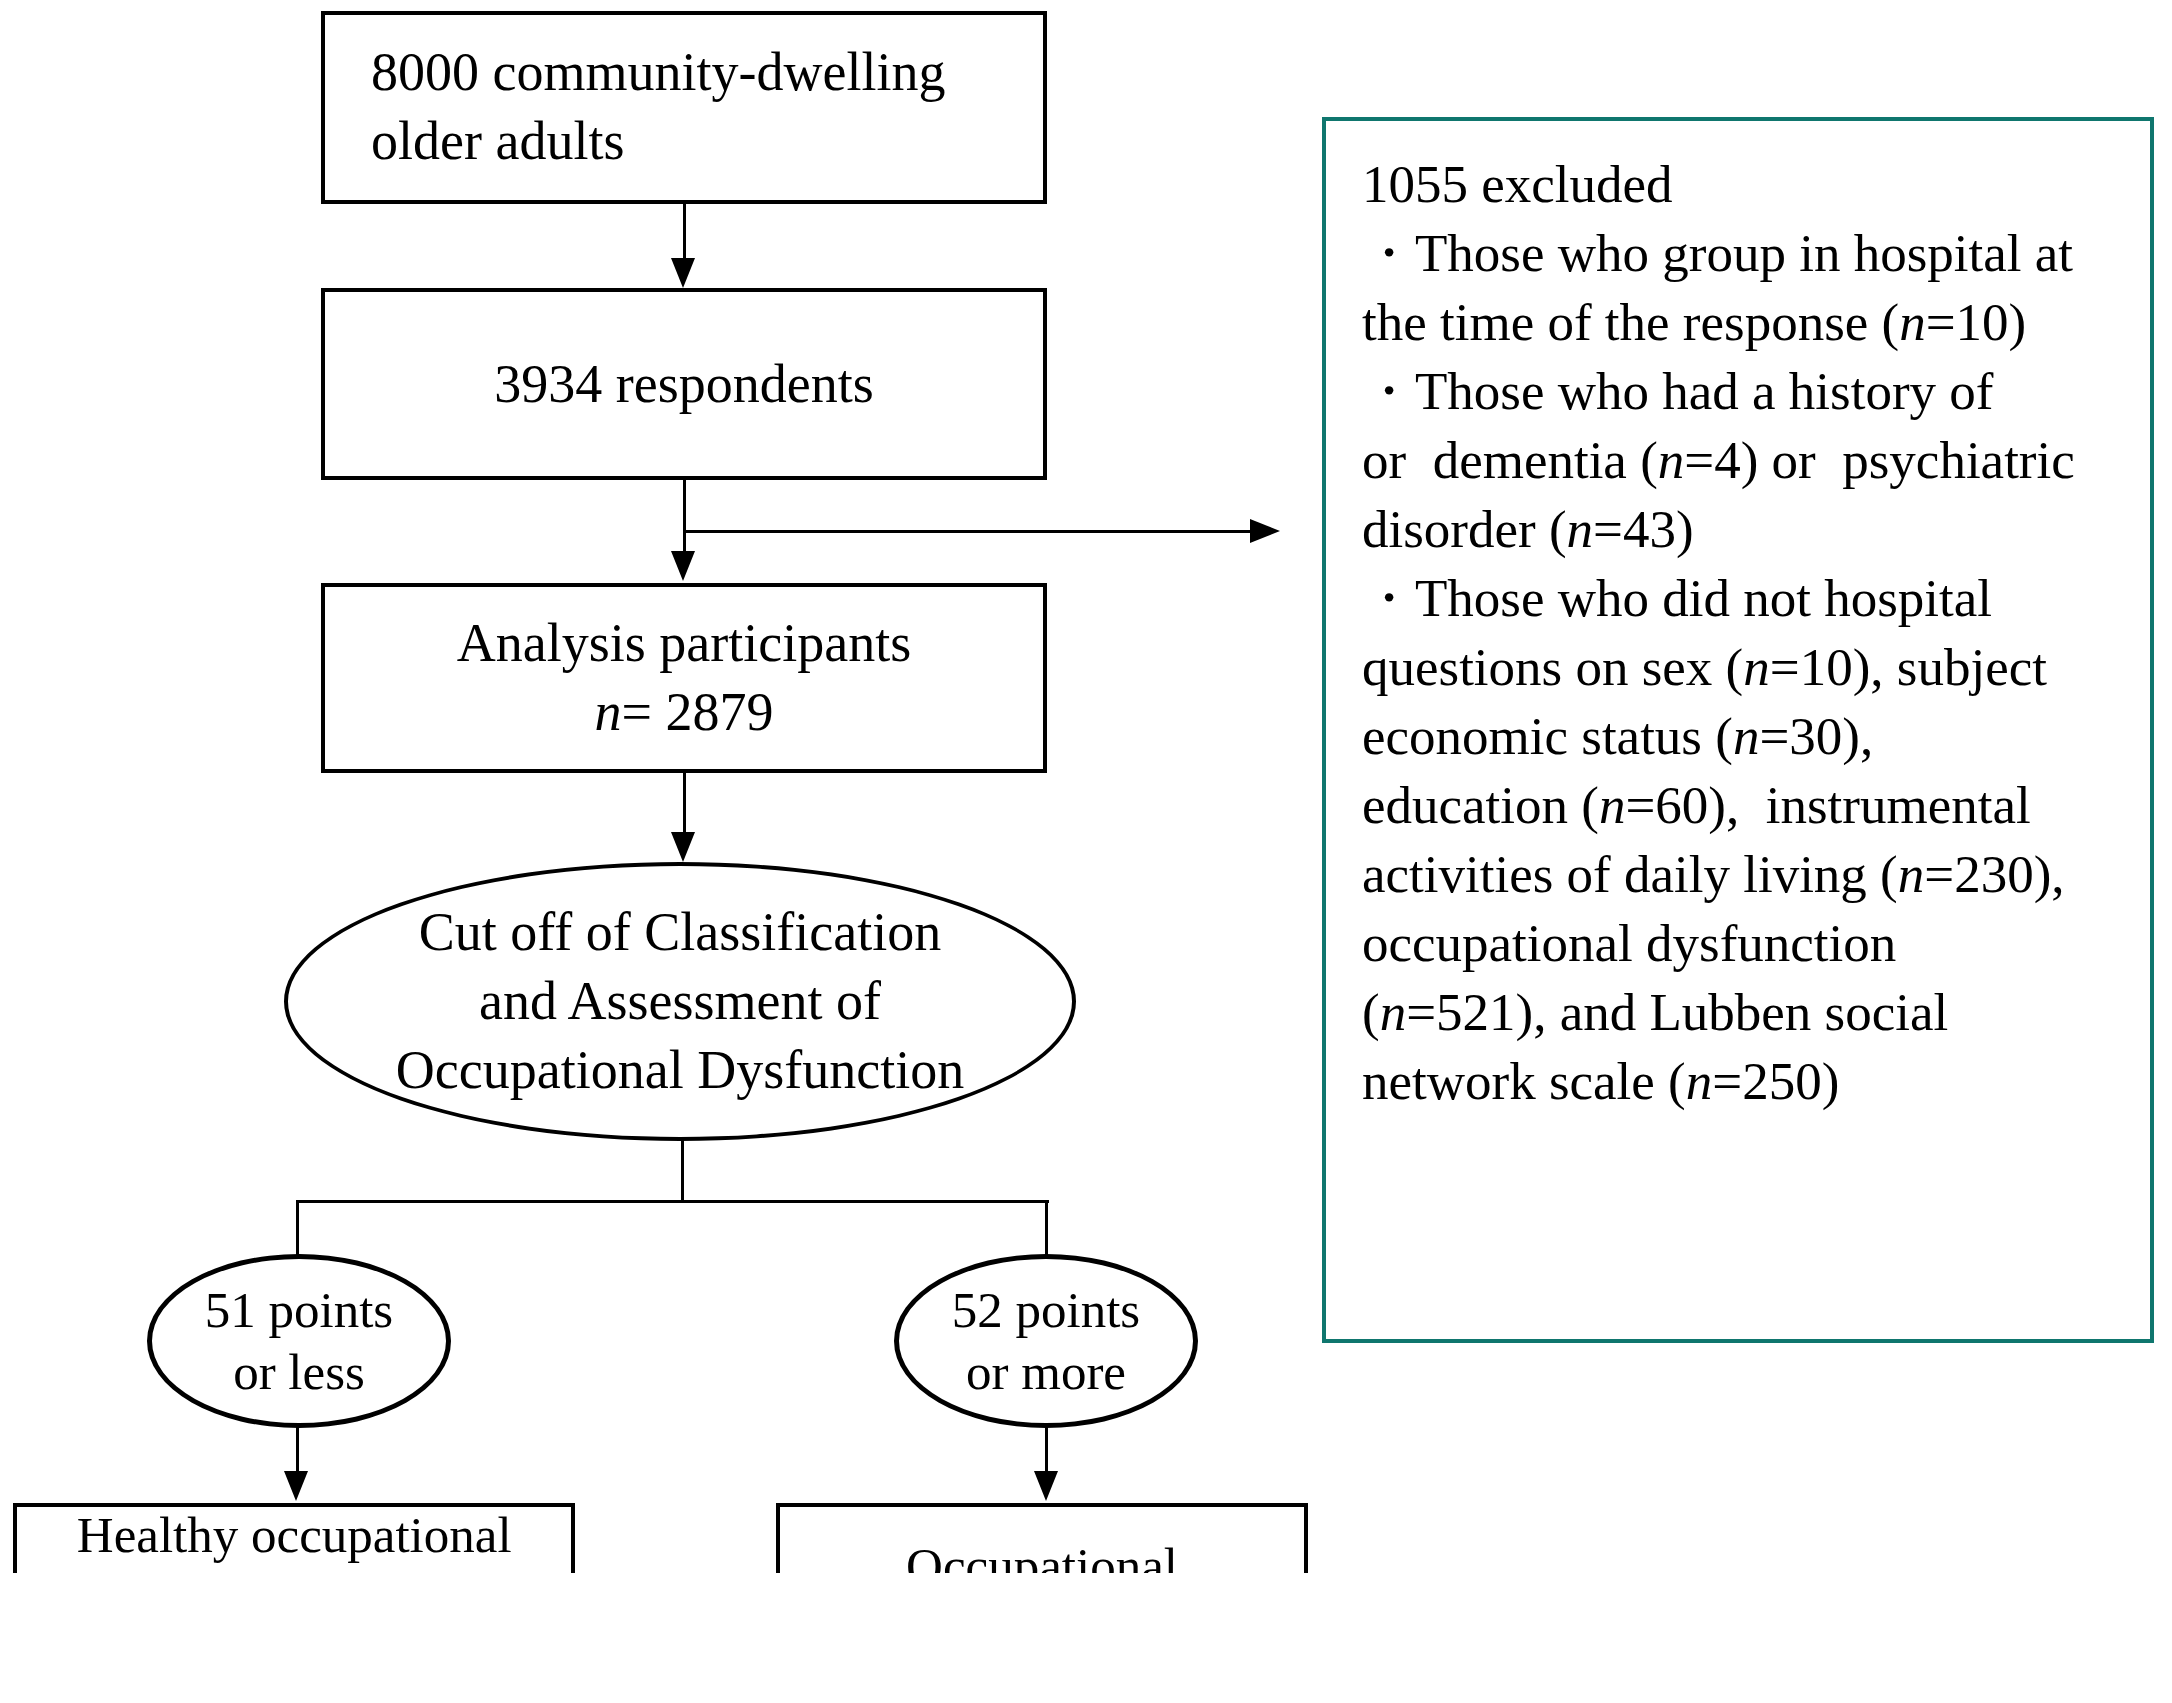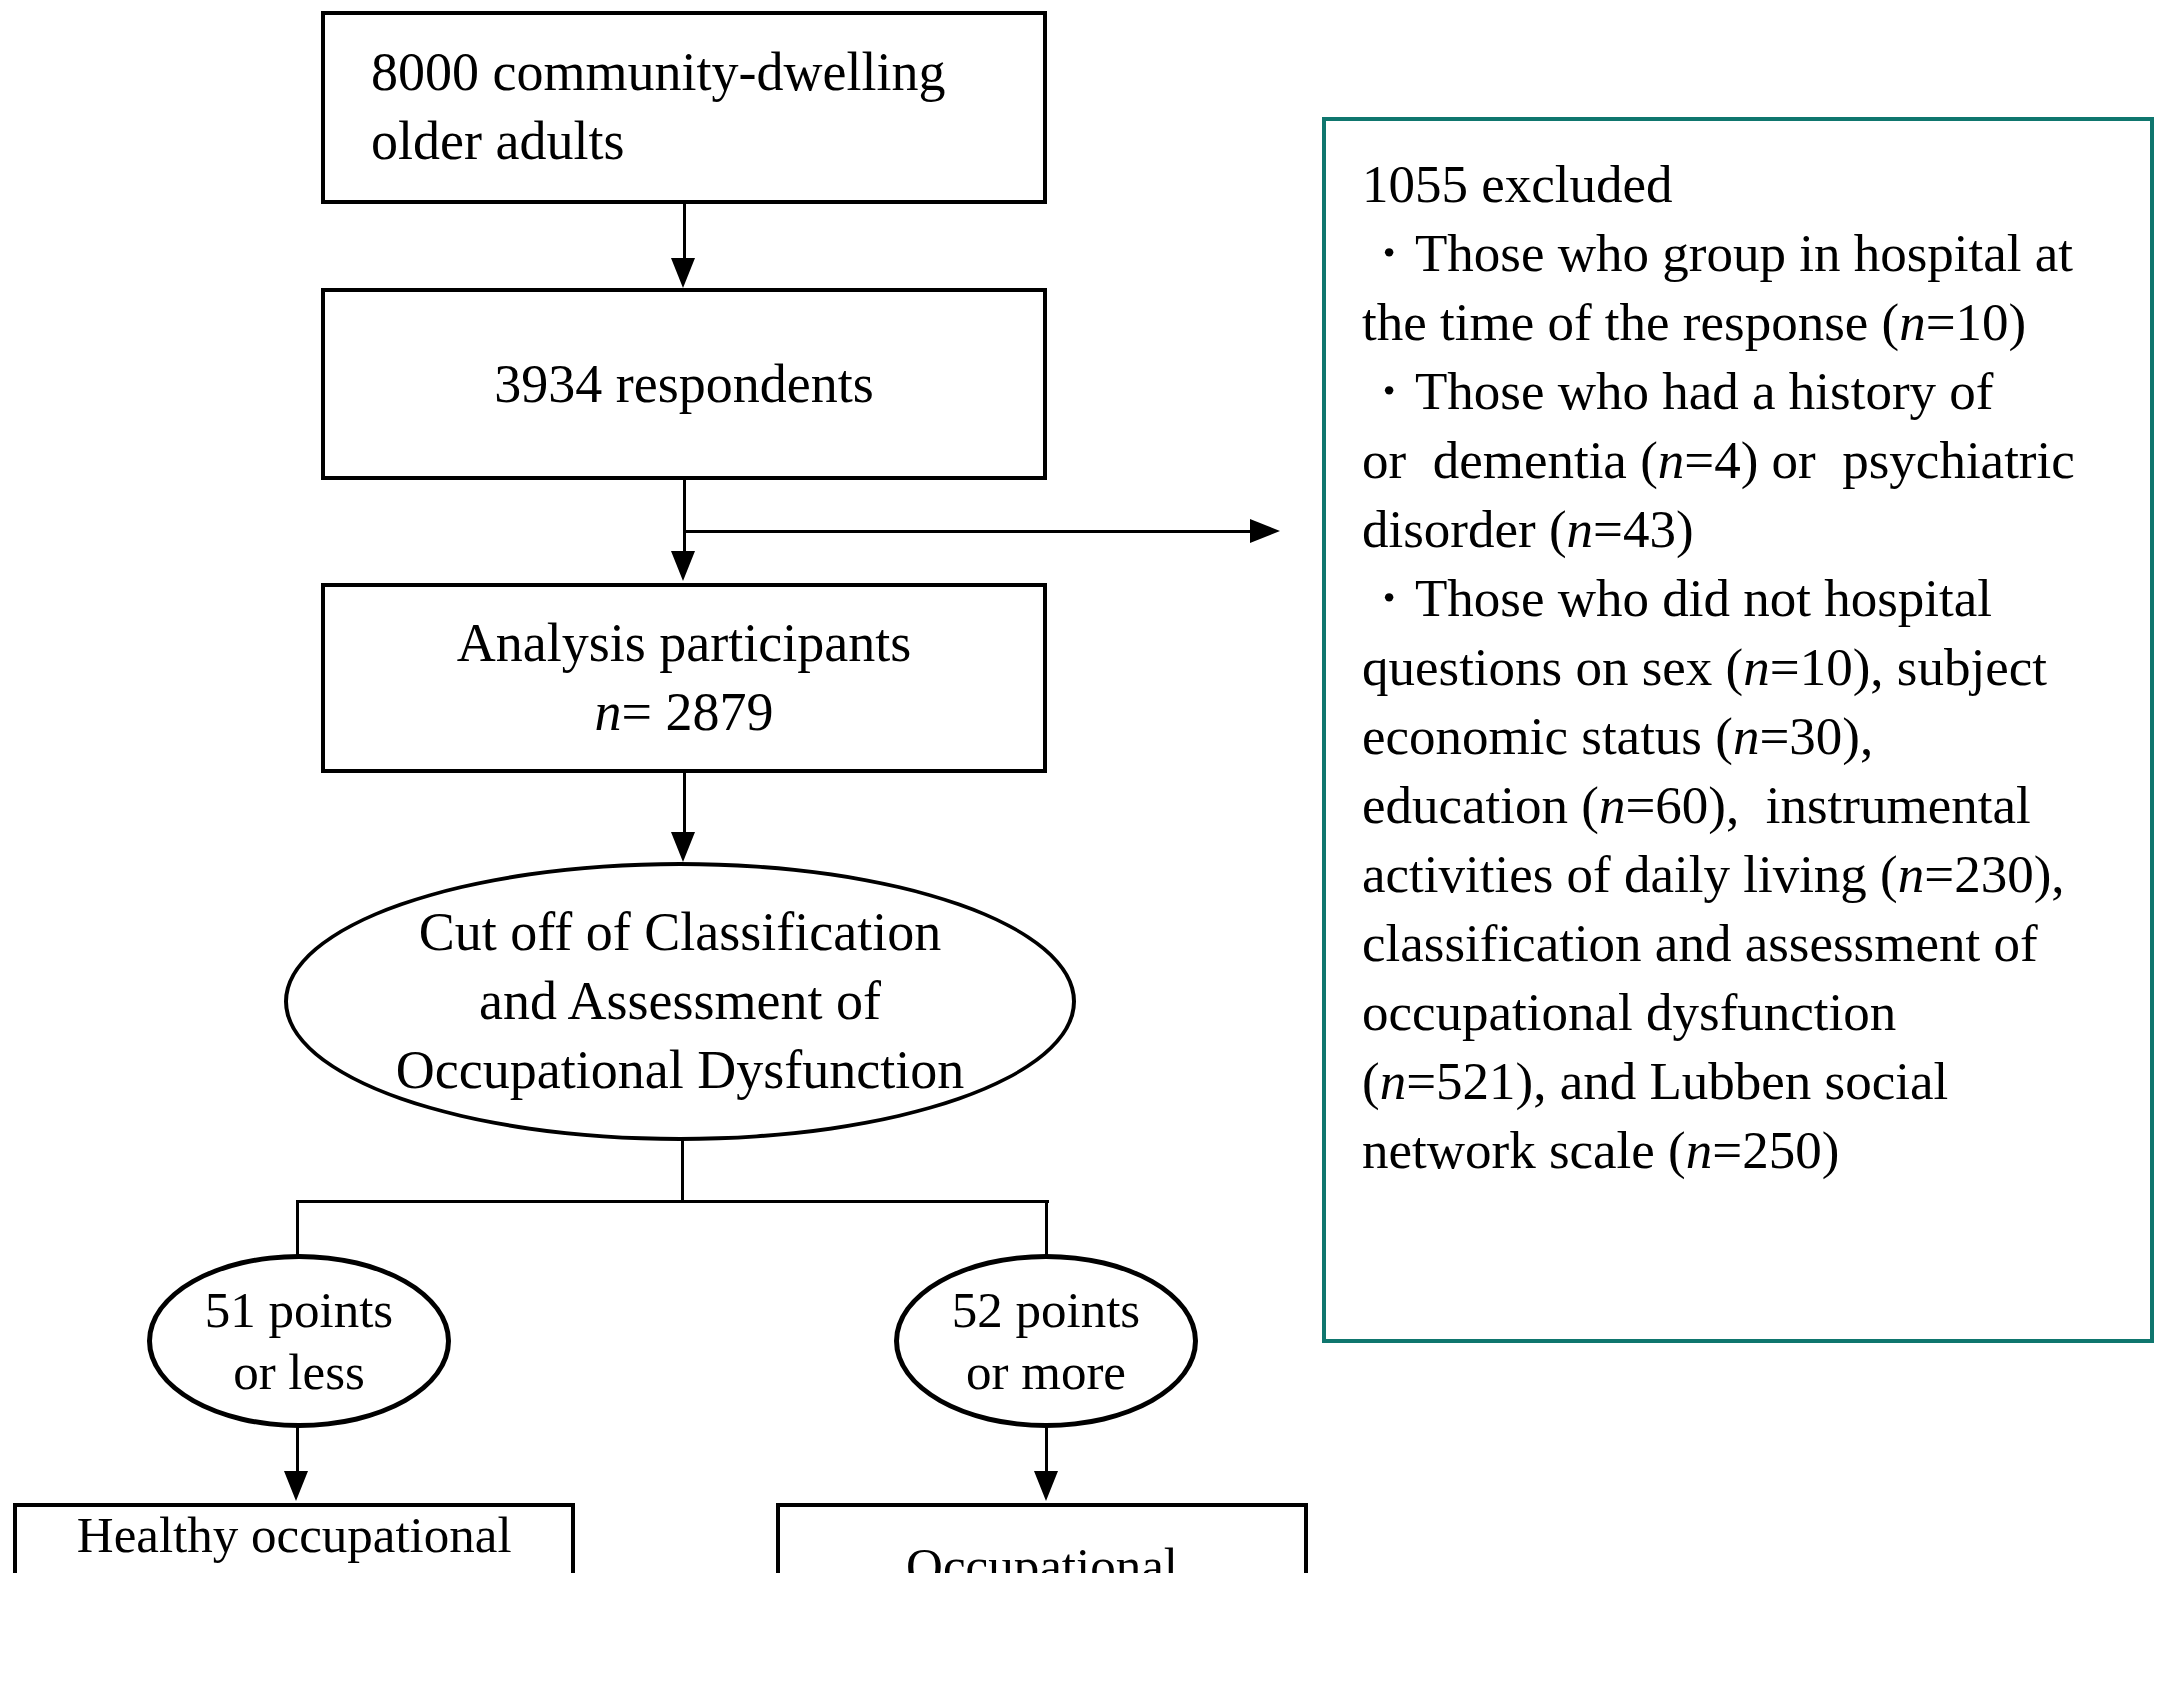--- a/index.html
+++ b/index.html
@@ -155,20 +155,19 @@
     <div class="xline nline">・Those who group in hospital at</div>
     <div class="xline nline">the time of the response (<i>n</i>=10)</div>
     <div class="xline nline">・Those who had a history of</div>
     <div class="xline nline">or  dementia (<i>n</i>=4) or  psychiatric</div>
     <div class="xline nline">disorder (<i>n</i>=43)</div>
     <div class="xline nline">・Those who did not hospital</div>
     <div class="xline nline">questions on sex (<i>n</i>=10), subject</div>
     <div class="xline nline">economic status (<i>n</i>=30),</div>
     <div class="xline nline">education (<i>n</i>=60),  instrumental</div>
     <div class="xline nline">activities of daily living (<i>n</i>=230),</div>
-    <div class="xline nline">classification and assessment of</div>
     <div class="xline nline">occupational dysfunction</div>
     <div class="xline nline">(<i>n</i>=521), and Lubben social</div>
     <div class="xline nline">network scale (<i>n</i>=250)</div>
   </div>
 
 </div>
 
 
 </body></html>

